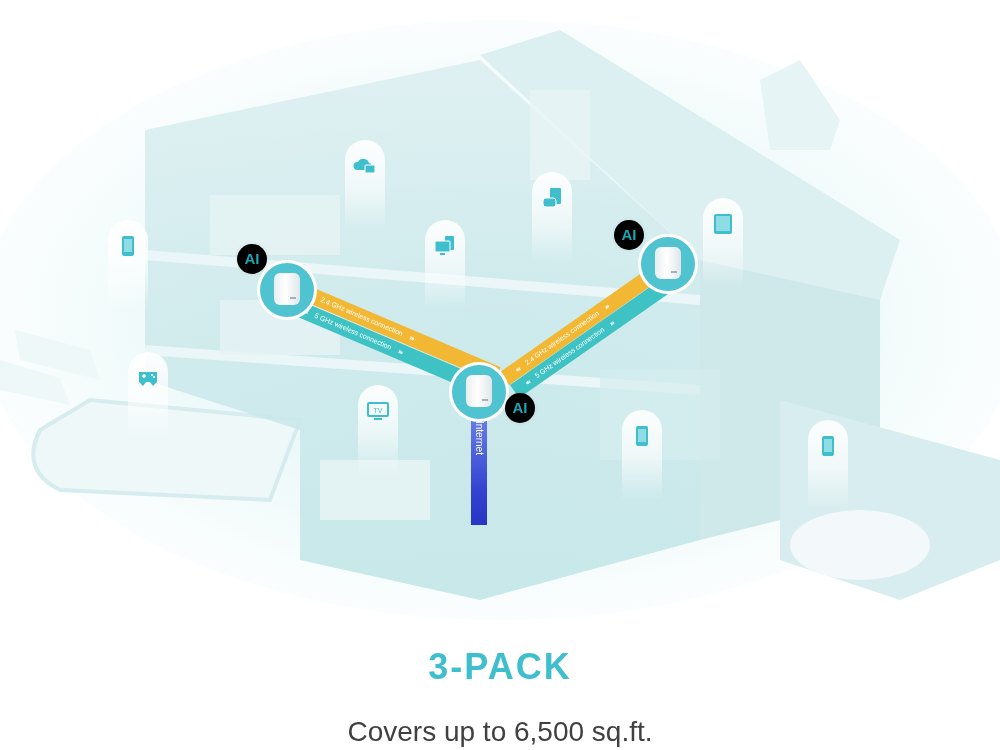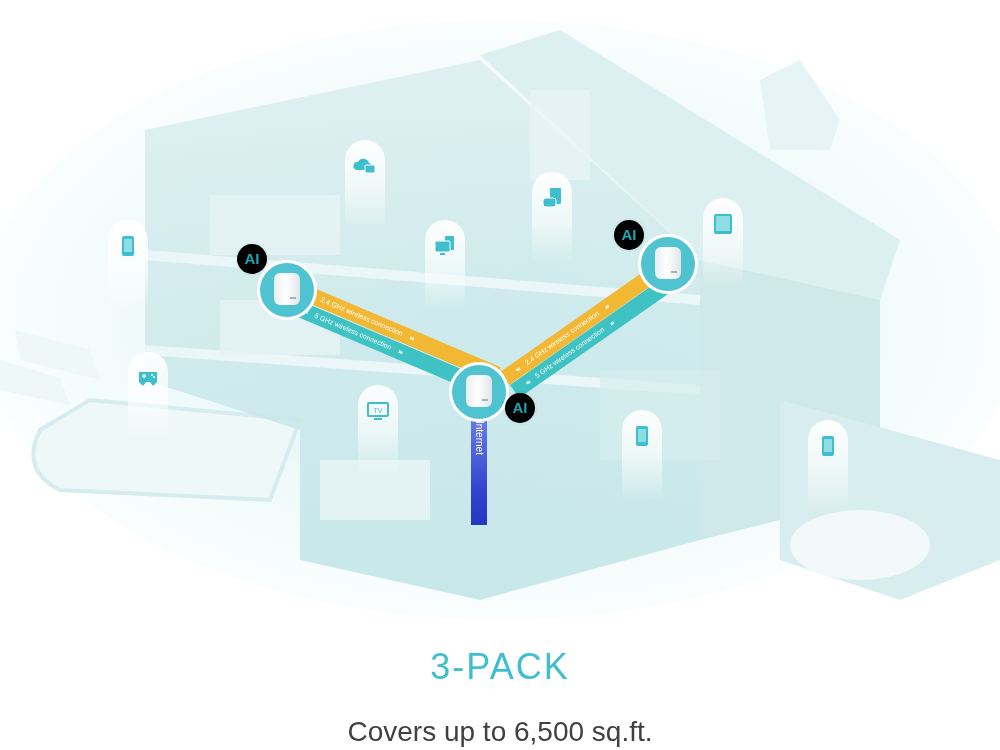--- a/index.html
+++ b/index.html
@@ -21,21 +21,21 @@
     box-shadow:0 0 4px rgba(0,0,0,0.08);}
   .band{position:absolute;height:16px;font-size:7px;color:#fff;line-height:16px;white-space:nowrap;
     transform-origin:0 0;padding-left:8px;}
   .band.y{background:#f2b733;}
   .band.c{background:#3ec2c3;}
   .band .arr{letter-spacing:-1px;font-weight:bold;margin:0 6px;}
   .internet{position:absolute;left:471px;top:415px;width:16px;height:110px;
     background:linear-gradient(180deg,#6b7fe8 0%,#3342d0 70%,#2635c2 100%);}
   .internet span{position:absolute;left:3px;top:6px;writing-mode:vertical-rl;color:#fff;font-size:10px;}
   .title{position:absolute;left:0;width:1000px;top:646px;text-align:center;color:#3fbfce;
-    font-size:36px;font-weight:normal;letter-spacing:2px;}
+    font-size:36px;font-weight:bold;letter-spacing:2px;}
   .subtitle{position:absolute;left:0;width:1000px;top:716px;text-align:center;color:#404040;font-size:28px;}
 </style>
 </head>
 <body>
 
 <div class="scene">
   <svg width="1000" height="620" viewBox="0 0 1000 620">
     <defs>
       <radialGradient id="cloud" cx="50%" cy="50%" r="60%">
         <stop offset="0%" stop-color="#c9eef0"></stop>

